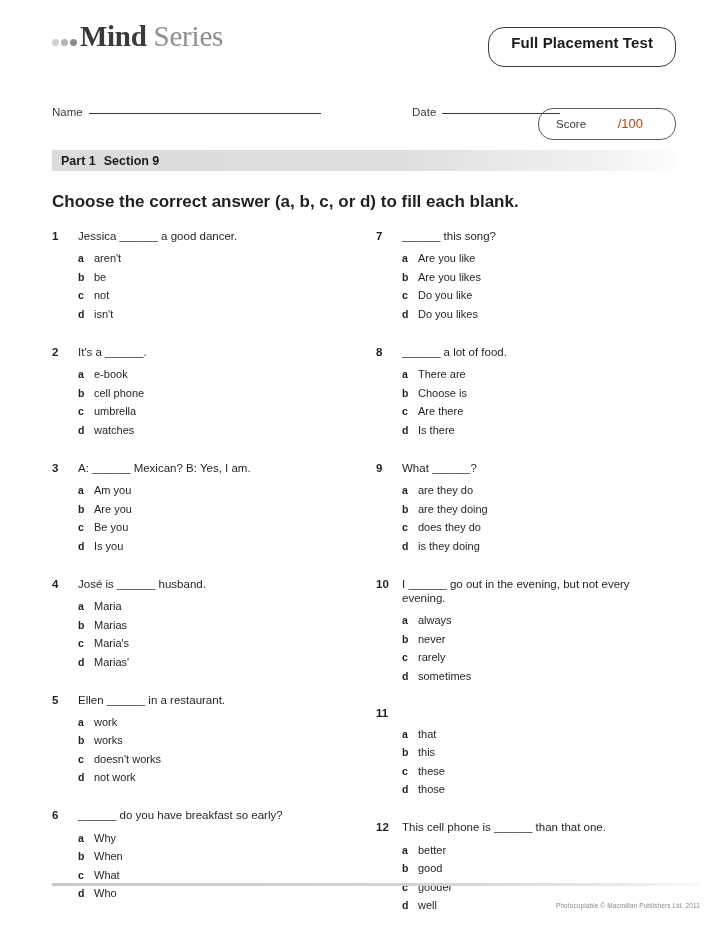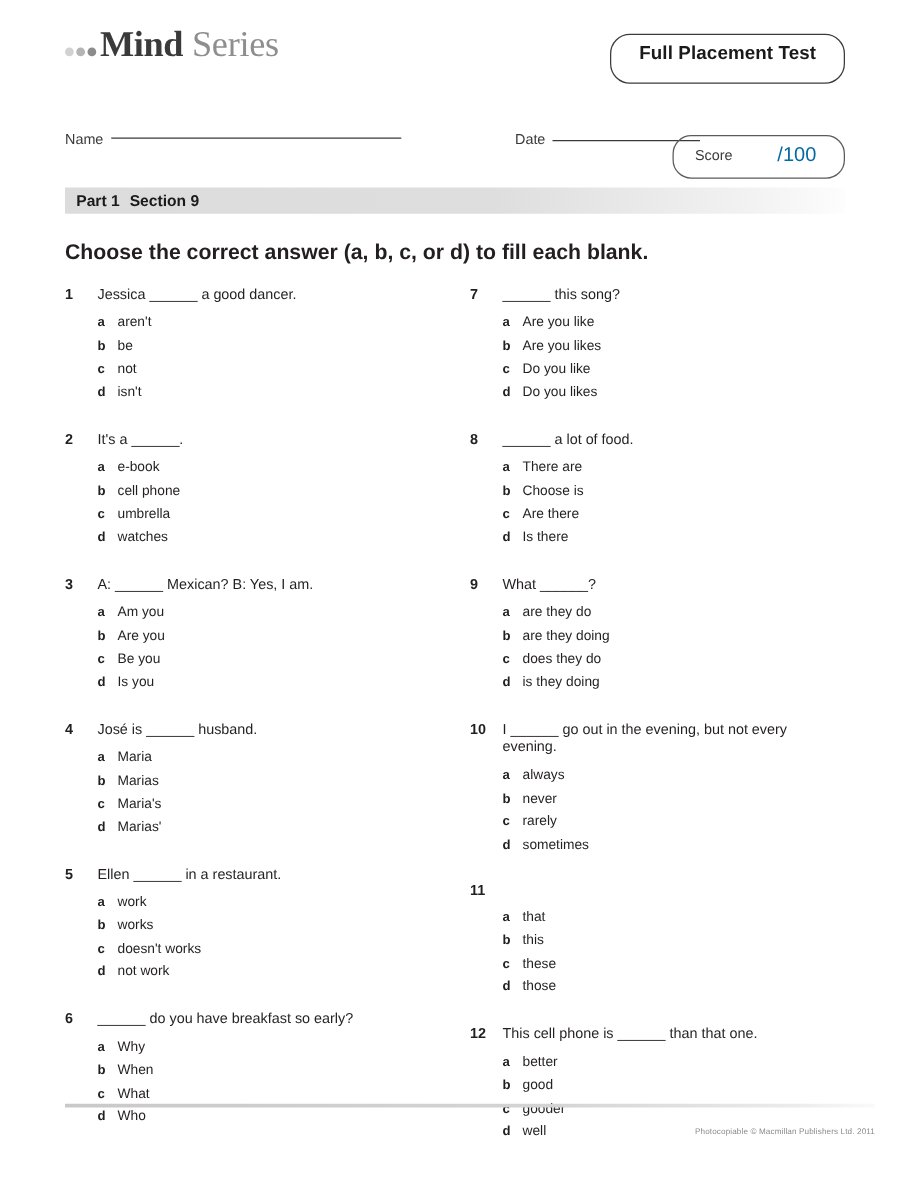--- a/index.html
+++ b/index.html
@@ -89,21 +89,21 @@
     height: 38px;
     margin-top: 14px;
   }
   .field {
     position: absolute;
     display: flex;
     align-items: baseline;
     font-size: 11.5px;
     color: #3a3a3a;
   }
-  .field-name { left: 0; top: 10px; align-items: center; }
+  .field-name { left: 0; top: 10px; }
   .field-date { left: 360px; top: 10px; }
   .rule {
     display: inline-block;
     height: 1px;
     background: #3a3a3a;
     margin-left: 6px;
     position: relative;
     top: -2px;
   }
   .rule-name { width: 232px; }
@@ -121,23 +121,23 @@
     align-items: center;
     justify-content: space-between;
     box-sizing: border-box;
   }
   .score-label {
     font-size: 11.5px;
     color: #3a3a3a;
     padding-left: 17px;
   }
   .score-max {
-    font-size: 16px;
-    color: #0369a1;
-    padding-right: 22px;
+    font-size: 13px;
+    color: #c2410c;
+    padding-right: 32px;
   }
 
   
   .section-bar {
     margin-top: 16px;
     height: 21px;
     background: linear-gradient(to right, #dcdcdc 0%, #dedede 55%, #f2f2f2 88%, #fdfdfd 100%);
     display: flex;
     align-items: center;
     padding-left: 9px;

